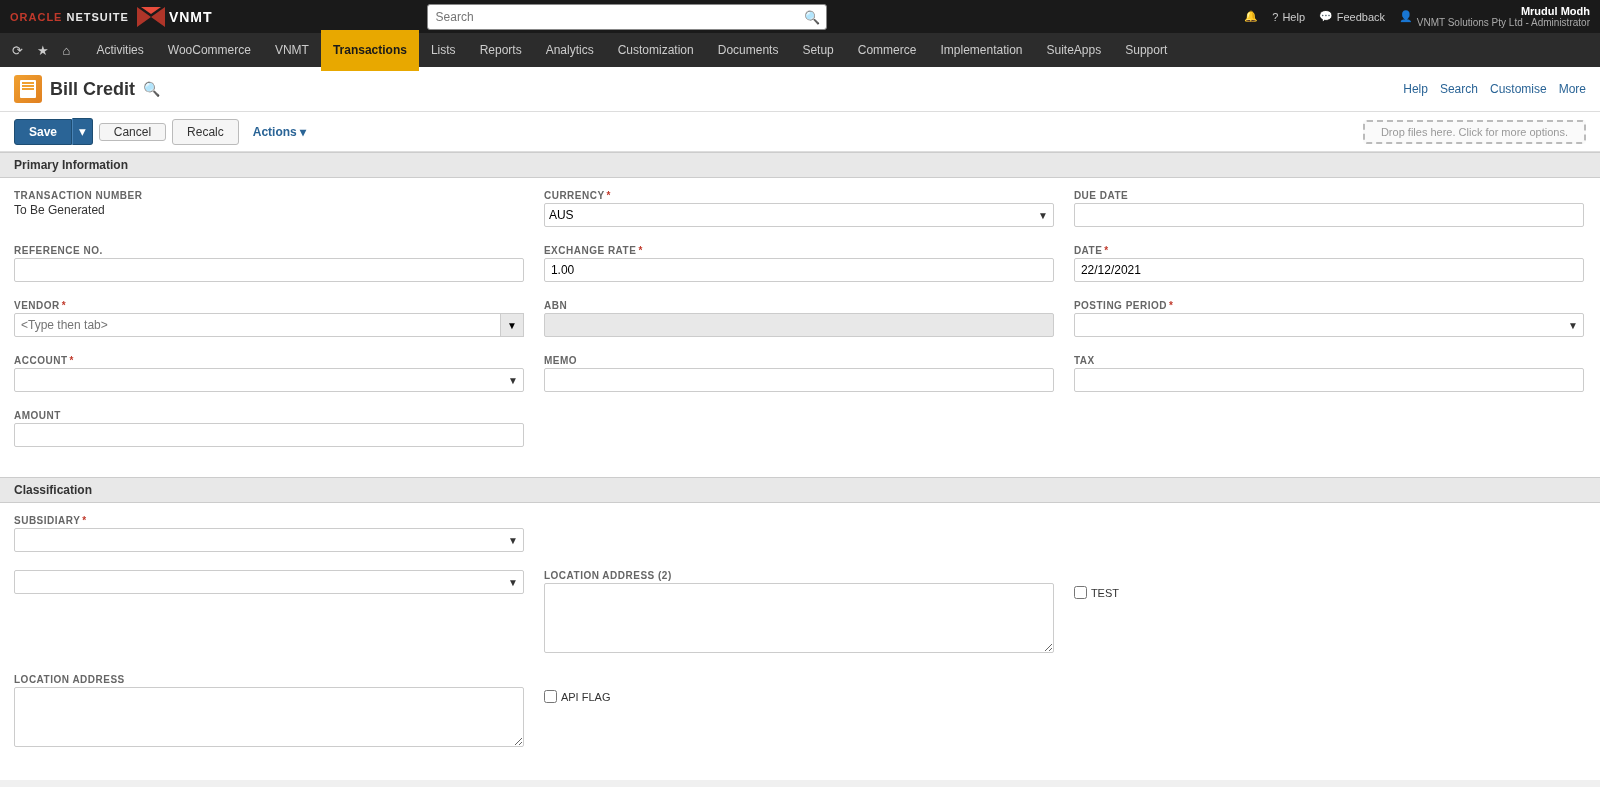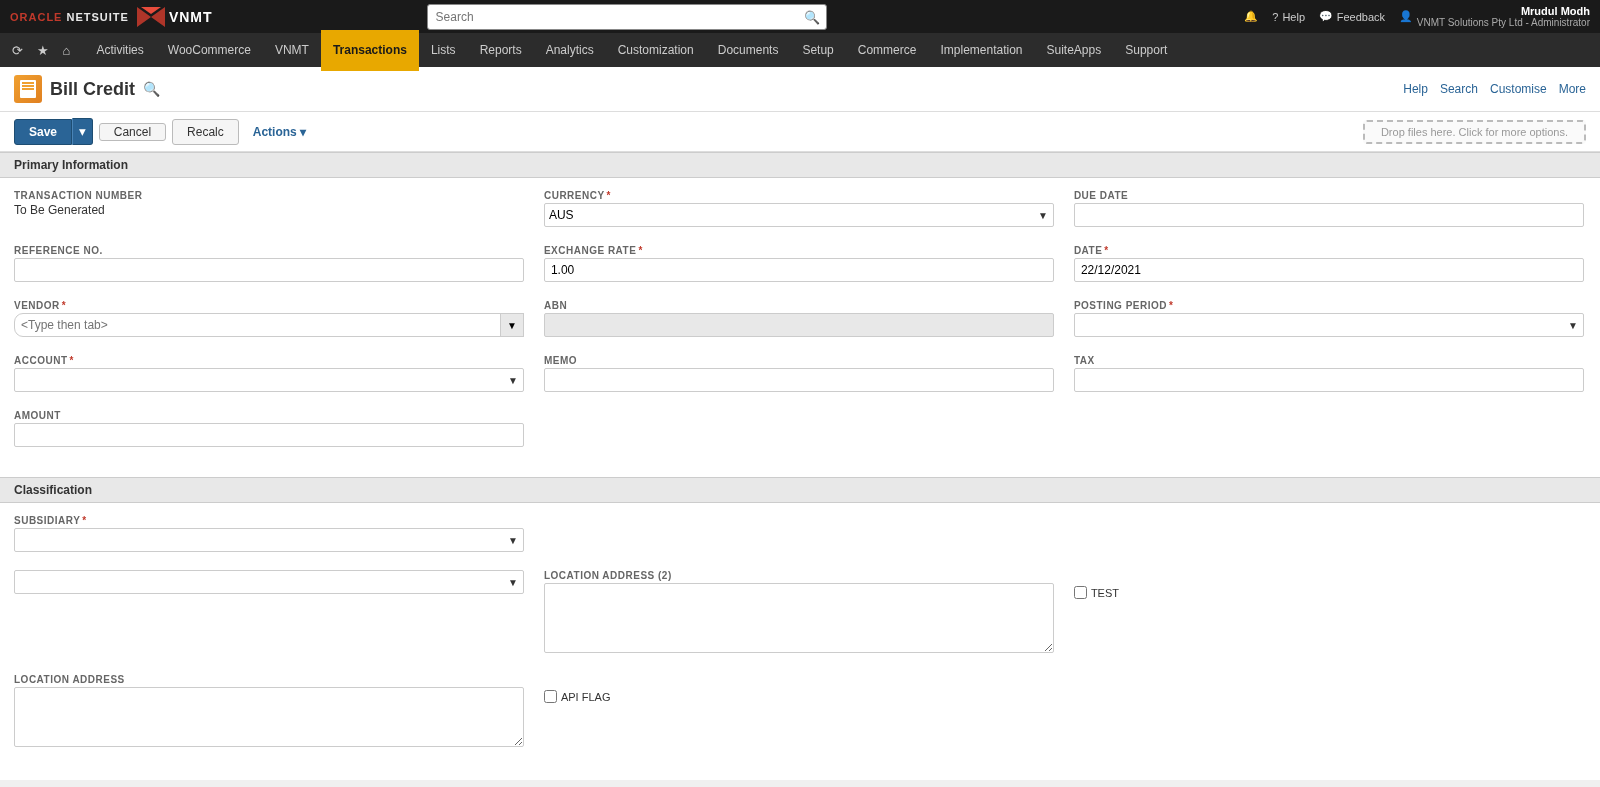--- a/index.html
+++ b/index.html
@@ -539,21 +539,21 @@
       </div>
     </div>
 
     <div class="form-row">
       <div class="form-col-third">
         <div class="form-field">
           <div class="field-label">
             <span>VENDOR</span><span class="required">*</span>
           </div>
           <div class="vendor-input-wrapper">
-            <input type="text" class="form-input" style="padding-right: 20px; border-radius: 9px;" placeholder="&lt;Type then tab&gt;">
+            <input type="text" class="form-input" style="padding-right: 20px;" placeholder="&lt;Type then tab&gt;">
             <button class="vendor-dropdown-btn">▼</button>
           </div>
         </div>
       </div>
       <div class="form-col-third">
         <div class="form-field">
           <div class="field-label">ABN</div>
           <input type="text" class="form-input disabled" style="background: rgb(232, 232, 232);">
         </div>
       </div>

